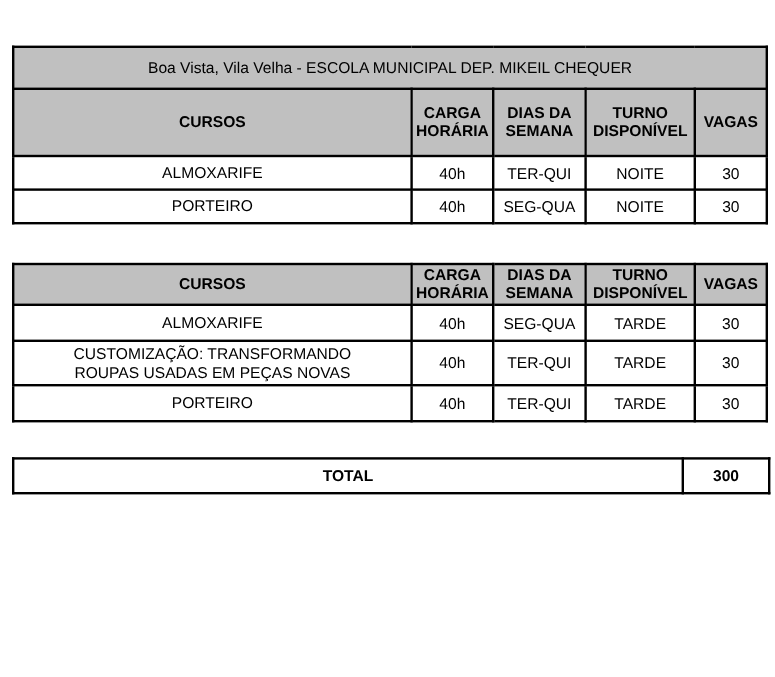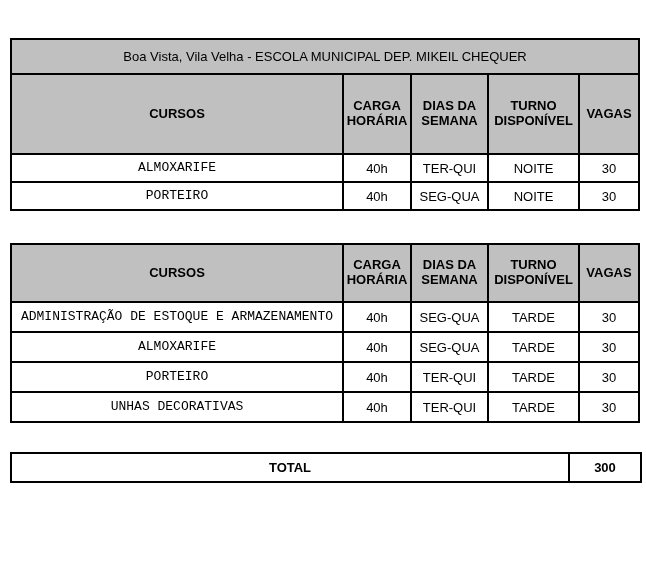--- a/index.html
+++ b/index.html
@@ -35,34 +35,33 @@
     overflow: hidden;
   }
   .title-cell {
     background: #c0c0c0;
     font-weight: normal;
   }
   th.colhead {
     background: #c0c0c0;
     font-weight: bold;
     line-height: 1.15;
-    padding: 12px 1px;
+    padding: 0 1px;
   }
   
   .t1 .title-cell { height: 29px; }
   .t1 th.colhead  { height: 54px; }
   .t1 td.data     { height: 22px; }
   
   .t2 .title-cell { height: 21px; }
   .t2 th.colhead  { height: 32px; }
   .t2 td.data     { height: 24px; }
   td.curso-cell {
     white-space: pre-line;
     line-height: 1.2;
-    font-family: Liberation Mono, monospace;
   }
   
   .col-cursos { width: 332px; }
   .col-carga  { width: 68px;  }
   .col-dias   { width: 77px;  }
   .col-turno  { width: 91px;  }
   .col-vagas  { width: 60px;  }
   .gap1 { height: 32px; }
   .gap2 { height: 29px; }
   .total-table {
@@ -133,42 +132,36 @@
     </colgroup>
     <tbody>
         <tr>
           <th class="colhead">CURSOS</th>
           <th class="colhead">CARGA HORÁRIA</th>
           <th class="colhead">DIAS DA SEMANA</th>
           <th class="colhead">TURNO DISPONÍVEL</th>
           <th class="colhead">VAGAS</th>
         </tr>
         <tr>
-          <td class="data curso-cell">ADMINISTRAÇÃO DE ESTOQUE E ARMAZENAMENTO</td>
-          <td class="data carga-horaria-cell">40h</td>
-          <td class="data dias-da-semana-cell">SEG-QUA</td>
-          <td class="data turno-disponivel-cell">TARDE</td>
-          <td class="data vagas-cell">30</td>
-        </tr>
-        <tr>
           <td class="data curso-cell">ALMOXARIFE</td>
           <td class="data carga-horaria-cell">40h</td>
           <td class="data dias-da-semana-cell">SEG-QUA</td>
           <td class="data turno-disponivel-cell">TARDE</td>
           <td class="data vagas-cell">30</td>
         </tr>
         <tr>
-          <td class="data curso-cell">PORTEIRO</td>
+          <td class="data curso-cell">CUSTOMIZAÇÃO: TRANSFORMANDO
+ROUPAS USADAS EM PEÇAS NOVAS</td>
           <td class="data carga-horaria-cell">40h</td>
           <td class="data dias-da-semana-cell">TER-QUI</td>
           <td class="data turno-disponivel-cell">TARDE</td>
           <td class="data vagas-cell">30</td>
         </tr>
         <tr>
-          <td class="data curso-cell">UNHAS DECORATIVAS</td>
+          <td class="data curso-cell">PORTEIRO</td>
           <td class="data carga-horaria-cell">40h</td>
           <td class="data dias-da-semana-cell">TER-QUI</td>
           <td class="data turno-disponivel-cell">TARDE</td>
           <td class="data vagas-cell">30</td>
         </tr>
       </tbody>
   </table>
 
   <div class="gap2"></div>
 

